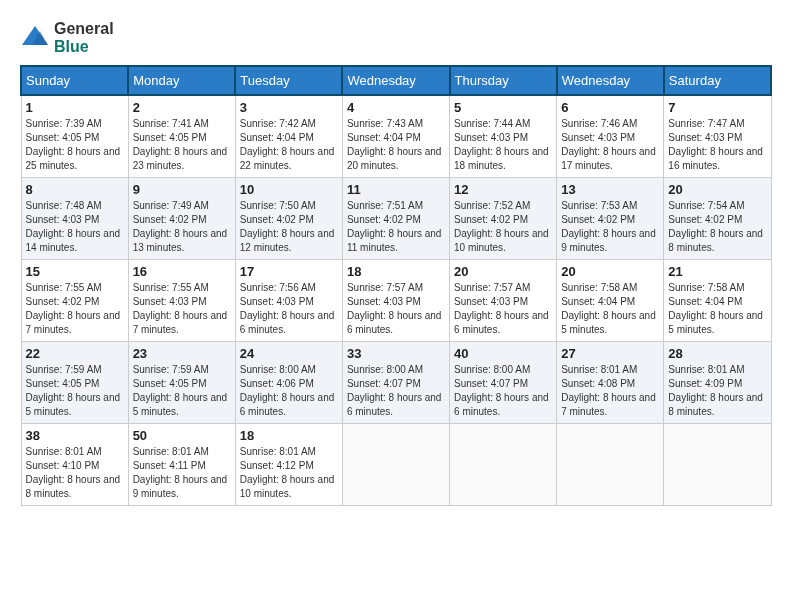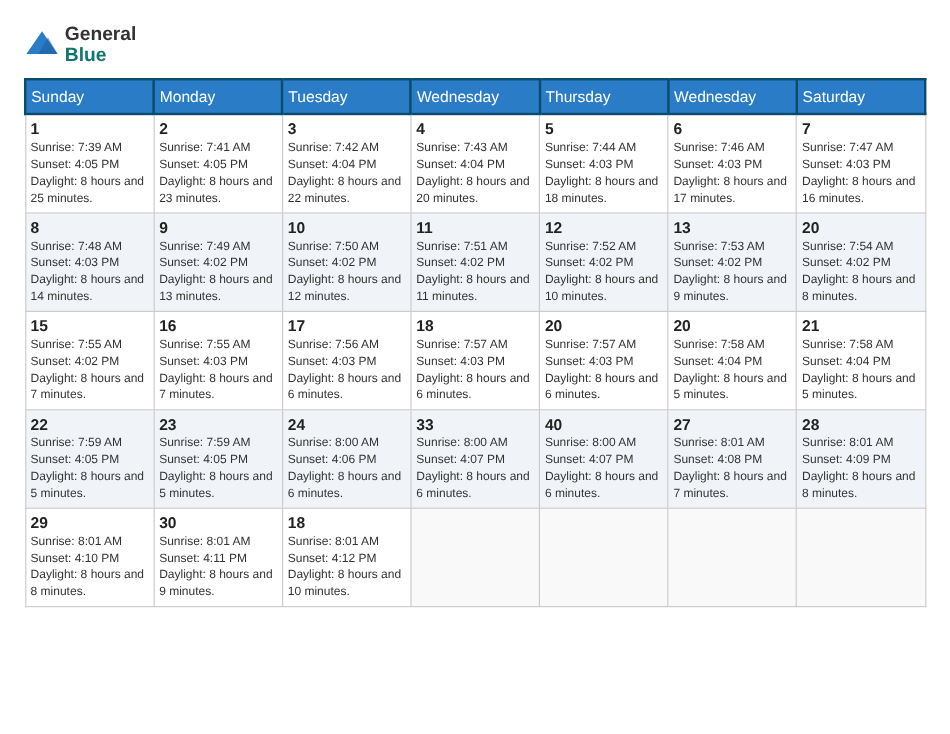--- a/index.html
+++ b/index.html
@@ -290,27 +290,27 @@
       </td>
         <td>
         <span class="day-num">28</span>
         <div class="day-detail">
           Sunrise: 8:01 AM<br>Sunset: 4:09 PM<br>Daylight: 8 hours and 8 minutes.
         </div>
       </td>
       </tr>
       <tr>
         <td>
-        <span class="day-num">29</span>
+        <span class="day-num">38</span>
         <div class="day-detail">
           Sunrise: 8:01 AM<br>Sunset: 4:10 PM<br>Daylight: 8 hours and 8 minutes.
         </div>
       </td>
         <td>
-        <span class="day-num">30</span>
+        <span class="day-num">50</span>
         <div class="day-detail">
           Sunrise: 8:01 AM<br>Sunset: 4:11 PM<br>Daylight: 8 hours and 9 minutes.
         </div>
       </td>
         <td>
         <span class="day-num">18</span>
         <div class="day-detail">
           Sunrise: 8:01 AM<br>Sunset: 4:12 PM<br>Daylight: 8 hours and 10 minutes.
         </div>
       </td>

